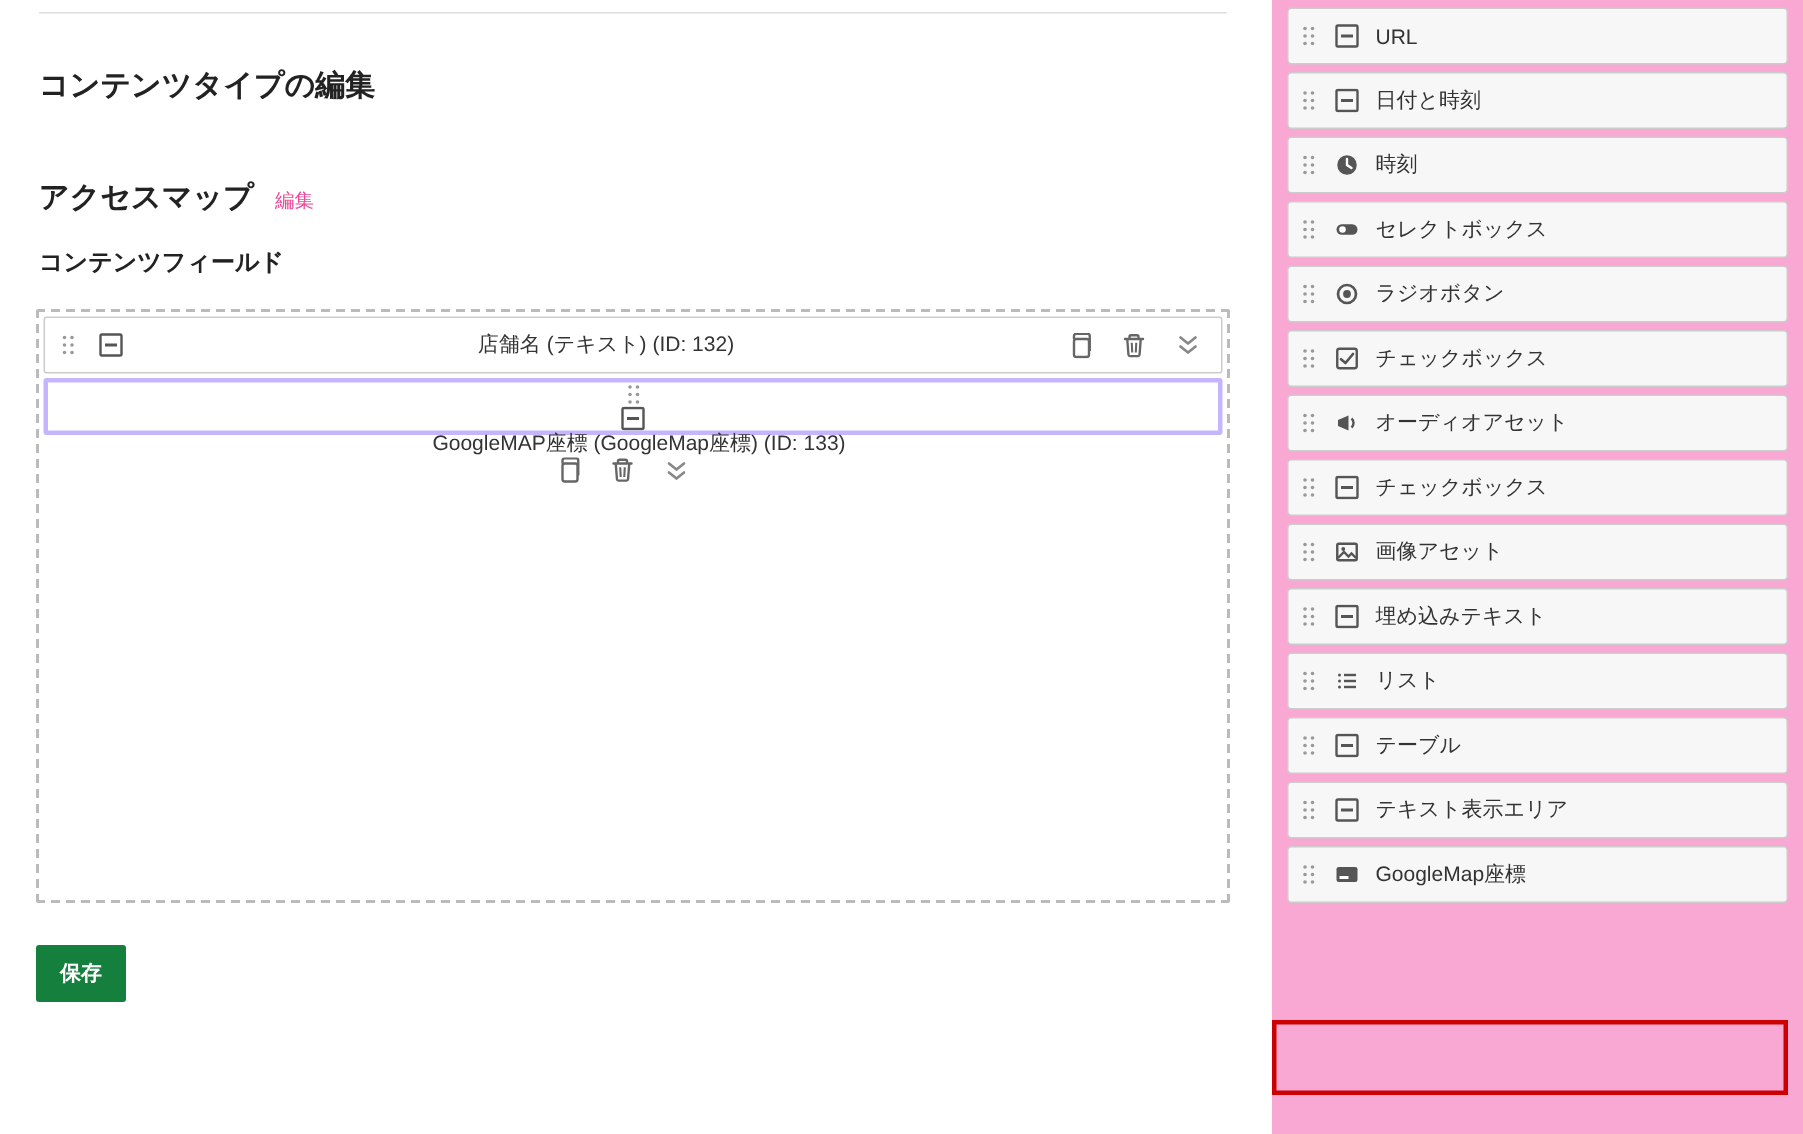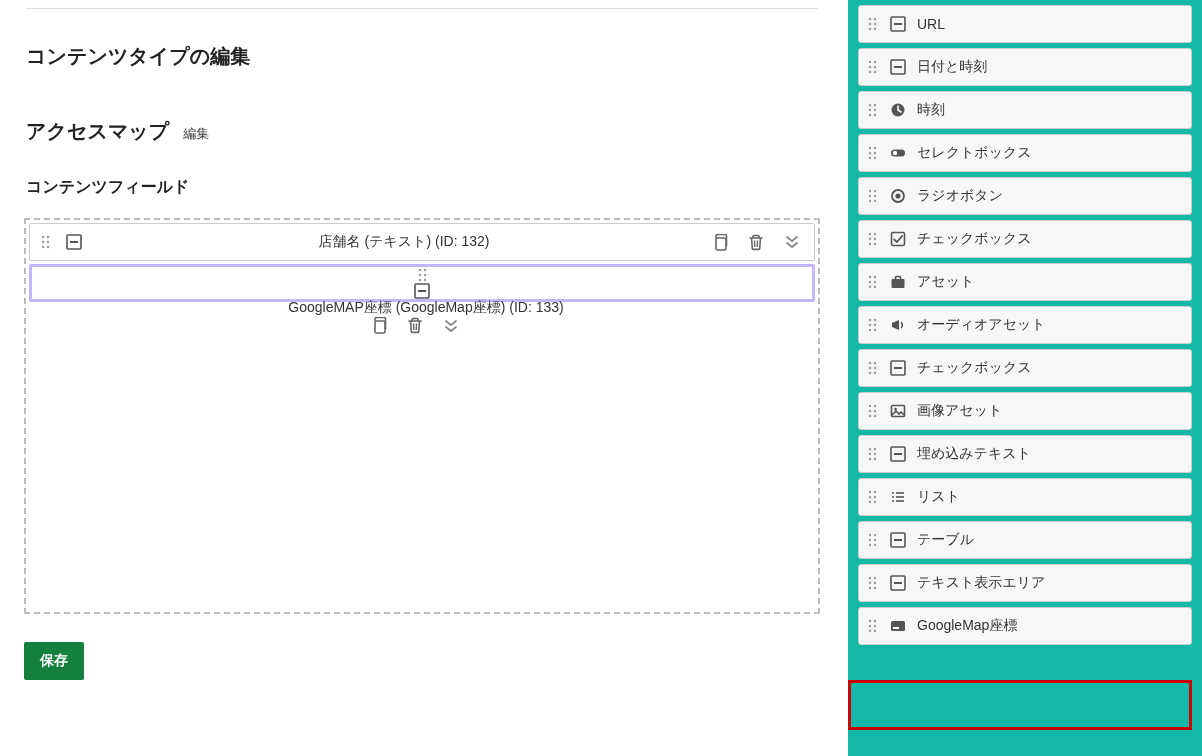--- a/index.html
+++ b/index.html
@@ -40,28 +40,28 @@
     margin-top: 48px;
     margin-left: 2px;
   }
   .sub-title {
     font-size: 20px;
     font-weight: 700;
     color: #222;
   }
   .edit-link {
     font-size: 13px;
-    color: #404040;
+    color: #ec4899;
     text-decoration: none;
   }
   .fields-heading {
     font-size: 16px;
     font-weight: 700;
     color: #222;
-    margin-top: 32px;
+    margin-top: 20px;
     margin-left: 2px;
   }
   .drop-panel {
     margin-top: 20px;
     border: 2px dashed #bbb;
     border-radius: 2px;
     width: 796px;
     height: 396px;
     padding: 3px;
   }
@@ -120,21 +120,21 @@
     border-radius: 2px;
     cursor: pointer;
   }
 
   
   .sidebar {
     position: absolute;
     left: 848px;
     top: 0;
     width: 354px;
-    background: #14b8a6;
+    background: #f9a8d4;
     height: 756px;
     padding: 0 10px;
   }
   .palette-list{
     margin-top:2px;
   }
   .palette-item{
     display:flex;
     align-items:center;
     height:38px;
@@ -413,33 +413,20 @@
         <span class="palette-label">チェックボックス</span>
       </div>
       <div class="palette-item">
         <span class="grip">
           <svg width="11" height="16">
             <use href="#i-grip"></use>
           </svg>
         </span>
         <span class="palette-icon">
           <svg width="16" height="16">
-            <use href="#i-briefcase"></use>
-          </svg>
-        </span>
-        <span class="palette-label">アセット</span>
-      </div>
-      <div class="palette-item">
-        <span class="grip">
-          <svg width="11" height="16">
-            <use href="#i-grip"></use>
-          </svg>
-        </span>
-        <span class="palette-icon">
-          <svg width="16" height="16">
             <use href="#i-megaphone"></use>
           </svg>
         </span>
         <span class="palette-label">オーディオアセット</span>
       </div>
       <div class="palette-item">
         <span class="grip">
           <svg width="11" height="16">
             <use href="#i-grip"></use>
           </svg>

